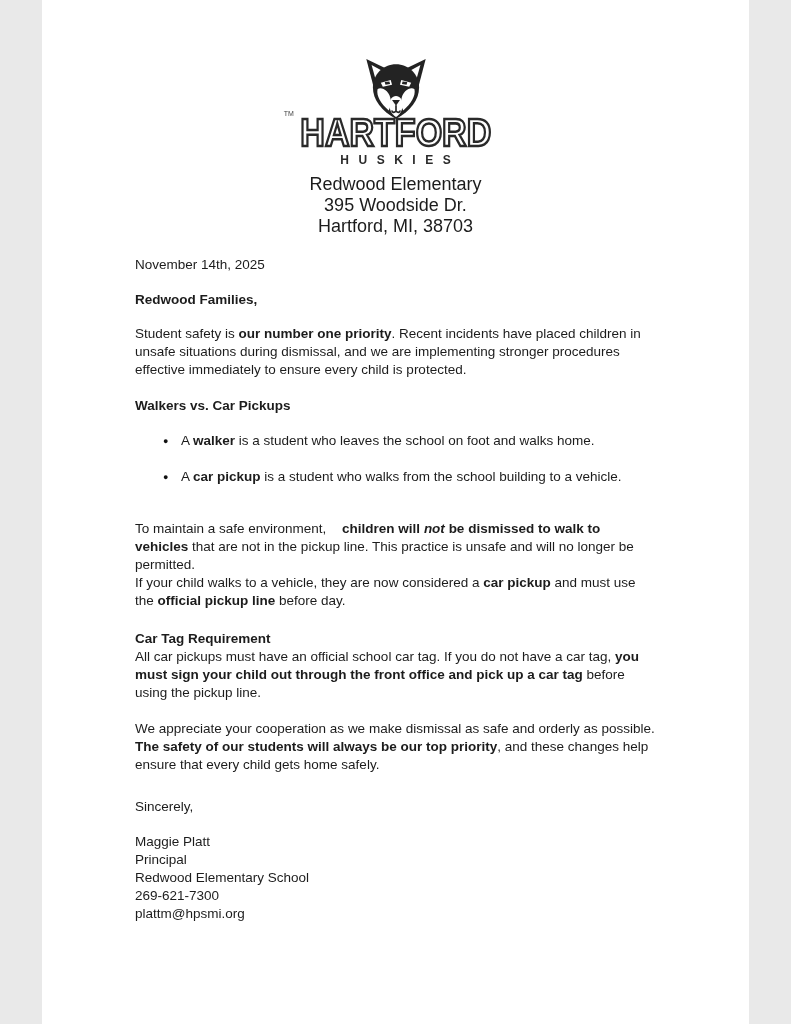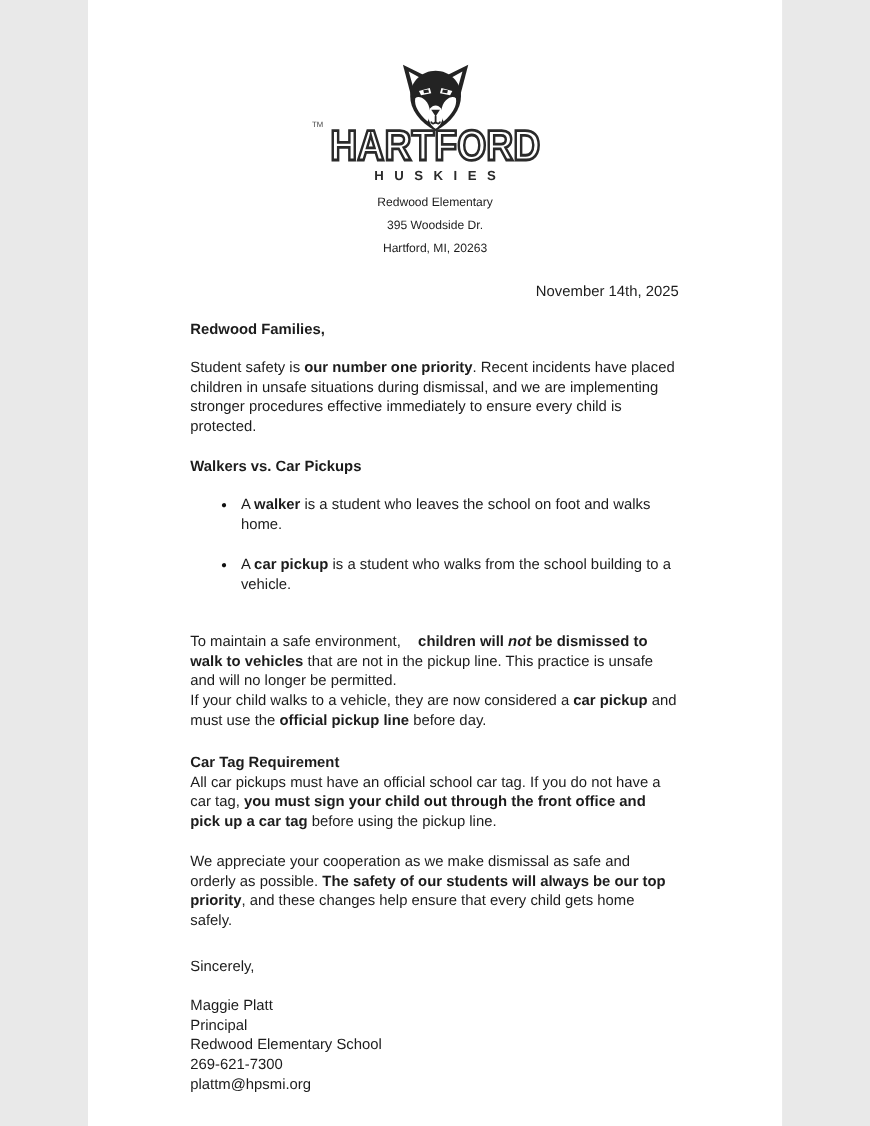--- a/index.html
+++ b/index.html
@@ -1,20 +1,20 @@
 <!DOCTYPE html>
 <html><head>
 <meta charset="utf-8">
 <style>
   * { margin:0; padding:0; box-sizing:border-box; }
   html,body { background:#e9e9e9; }
   body { font-family:"Liberation Sans", sans-serif; }
   .page {
     position:relative;
-    width:631px; height:1024px;
+    width:707px; height:1024px;
     margin:0 auto;
     background:#ffffff;
     color:#1c1c1c;
     overflow:hidden;
   }
   
   .letterhead {
     padding-top:56px;
     display:flex; flex-direction:column; align-items:center;
     text-align:center;
@@ -38,26 +38,26 @@
   }
   .subword {
     margin-top:2px;
     font-weight:700;
     font-size:12px;
     letter-spacing:9.5px;
     padding-left:9.5px; 
     color:#2b2b2b;
     white-space:nowrap;
   }
-  .addr { margin-top:7px; font-size:11px; line-height:21px; color:#1c1c1c; }
+  .addr { margin-top:7px; font-size:18px; line-height:21px; color:#1c1c1c; }
   
   .body-col { padding:0 94px 0 93px; font-size:13.5px; line-height:18px; }
   .para  { white-space:pre-wrap; }
   .bold  { font-weight:700; }
-  .date-line { margin-top:19px;text-align:right; }
+  .date-line { margin-top:19px; }
   .salutation { margin-top:17px; font-weight:700; }
   .intro { margin-top:16px; }
   .sec-heading { margin-top:18px; font-weight:700; }
   .bullet-list { margin-top:17px; list-style:none; }
   .bullet-item { display:flex; margin-left:28px; }
   .bullet-item + .bullet-item { margin-top:18px; }
   .bullet-dot { width:18px; flex:0 0 18px; font-size:9px; line-height:18px; color:#111; }
   .bullet-text { flex:1; }
   .policy { margin-top:34px; }
   .cartag-block { margin-top:20px; }
@@ -96,21 +96,21 @@
 
     <div class="wordmark-wrap">
       <span class="tm-mark">TM</span>
       <div class="wordmark">HARTFORD</div>
     </div>
     <div class="subword">HUSKIES</div>
 
     <div class="addr">
       <div>Redwood Elementary</div>
       <div>395 Woodside Dr.</div>
-      <div>Hartford, MI, 20263</div>
+      <div>Hartford, MI, 38703</div>
     </div>
   </div>
 
   <div class="body-col">
 
     <div class="date-line">November 14th, 2025</div>
 
     <div class="salutation">Redwood Families,</div>
 
     <div class="para intro"><span>Student safety is </span><span style="font-weight: 700;">our number one priority</span><span>. Recent incidents have placed children in unsafe situations during dismissal, and we are implementing stronger procedures effective immediately to ensure every child is protected.</span></div>

